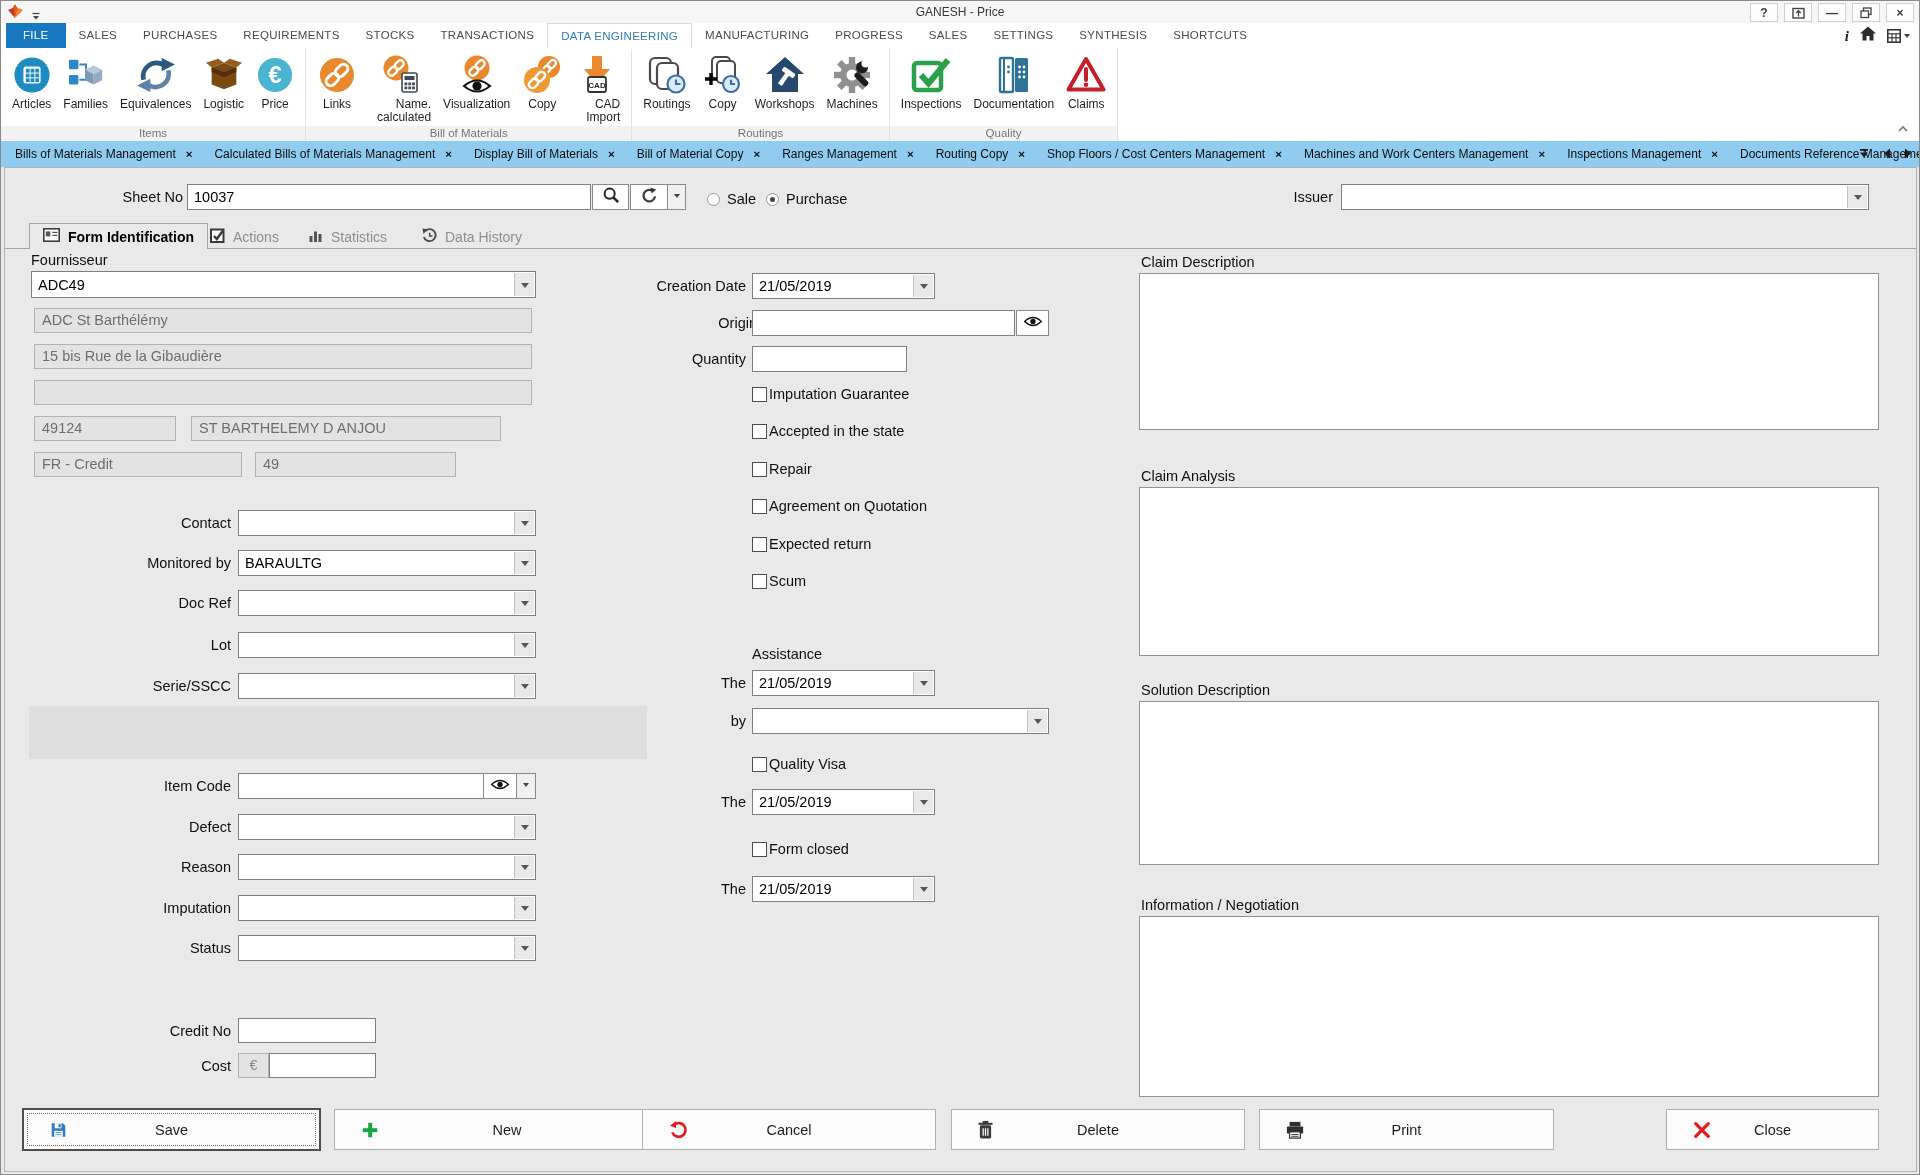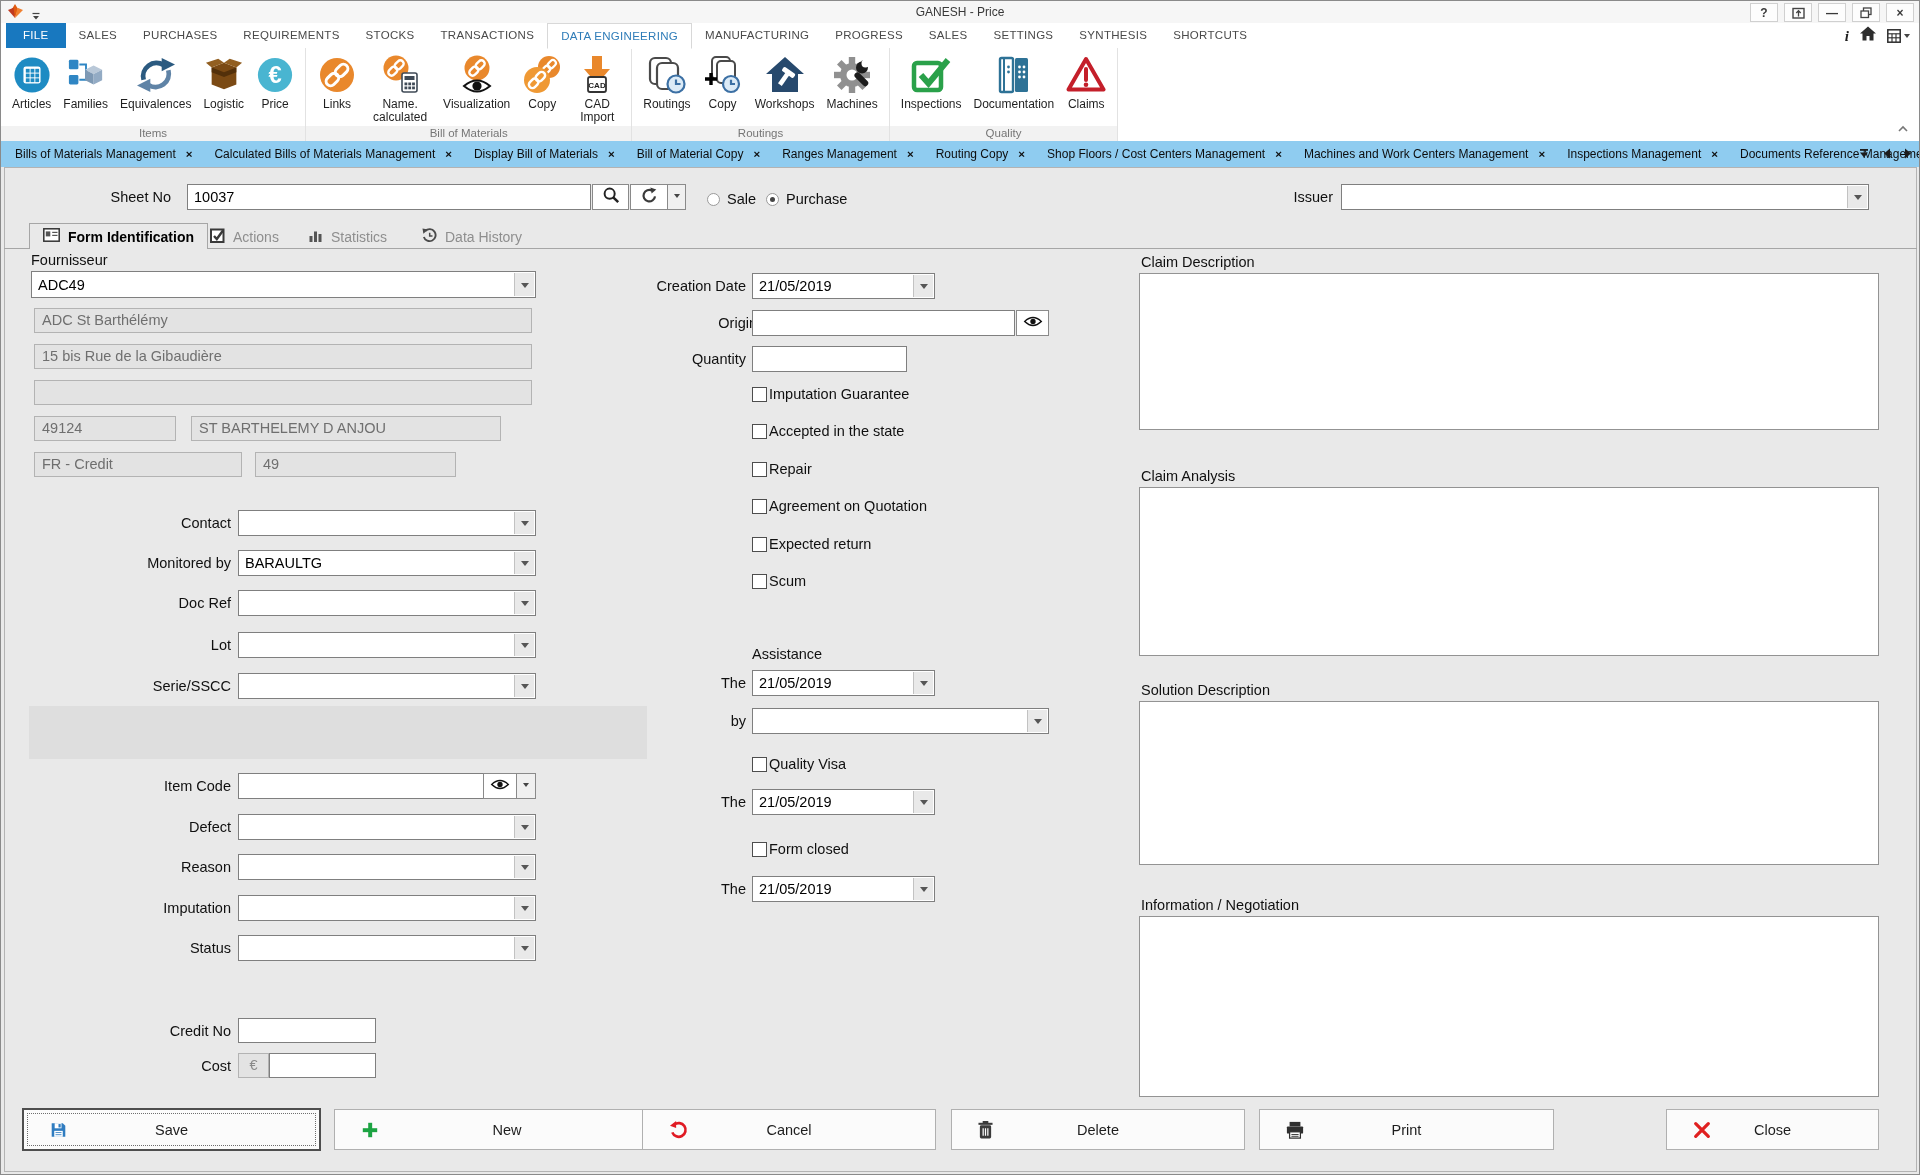--- a/index.html
+++ b/index.html
@@ -19,21 +19,21 @@
 .mitem.active{color:#2e7cb8;border:1px solid #d8d8d8;border-bottom:1px solid #fff;margin-bottom:-1px;background:#fff;z-index:5}
 .mright{position:absolute;right:9px;top:22px;height:25px;display:flex;align-items:center;gap:11px}
 .iglyph{font-family:"Liberation Serif",serif;font-style:italic;font-weight:bold;font-size:15px;color:#1f1f1f;line-height:14px}
 .ddtiny{width:0;height:0;border:3.5px solid transparent;border-top:4.5px solid #444;margin-top:4px}
 
 .ribbon{position:absolute;top:47px;left:0;right:0;height:93px;background:#fff}
 .rgroups{display:flex;height:100%}
 .rgroup{position:relative;display:flex;align-items:flex-start;padding:1px 5px 15px;border-right:1px solid #e2e2e2}
 .rbtn{display:flex;flex-direction:column;align-items:center;padding:2px 6px 0}
 .ricon{height:47px;display:flex;align-items:center;justify-content:center}
-.rlabel{font-size:12px;color:#1f1f1f;text-align:center;line-height:13px}
+.rlabel{font-size:12px;color:#1f1f1f;text-align:right;line-height:13px}
 .glabel{position:absolute;left:0;right:0;bottom:0;height:15px;background:#f2f2f2;text-align:center;font-size:11.5px;color:#767676;line-height:15px}
 .ribcollapse{position:absolute;right:10px;bottom:4px}
 
 .tabstrip{position:absolute;top:140px;left:0;right:0;height:26px;background:#8fccf0;display:flex;padding-left:3px}
 .dtab{display:flex;align-items:center;padding:0 11px;font-size:12px;color:#0d0d0d;gap:10px;white-space:nowrap}
 .dtab .x{font-size:11.5px;font-weight:bold}
 .tabctrl{position:absolute;right:7px;top:0;height:26px;display:flex;align-items:center;gap:13px}
 
 .mainpanel{position:absolute;top:166px;left:3px;width:1913px;height:1005px;background:#e9e9e9;border:1px solid #b3b3b3}
 
@@ -448,21 +448,21 @@
             <polygon points="7,0.5 7,10.5 1,5.5" fill="#1d1d1d"></polygon>
           </svg></span>
       <span><svg width="8" height="11" viewBox="0 0 8 11">
             <polygon points="1,0.5 1,10.5 7,5.5" fill="#1d1d1d"></polygon>
           </svg></span>
     </div>
   </div>
 
   <div class="mainpanel"></div>
 
-  <div class="lbl r" style="left:50px;top:188px;width:120px">Sheet No</div>
+  <div class="lbl r" style="left:62px;top:188px;width:120px">Sheet No</div>
   <input class="tin" style="left: 186px; top: 183px; width: 404px; height: 26px;" value="10037">
   <div class="tbtn" style="left:591px;top:183px;width:37px;height:26px">
     <span><svg width="18" height="18" viewBox="0 0 20 20">
           <circle cx="8.5" cy="8.5" r="5.6" fill="none" stroke="#222" stroke-width="2.2"></circle>
           <line x1="12.8" y1="12.8" x2="18" y2="18" stroke="#222" stroke-width="2.8"></line>
         </svg></span>
   </div>
   <div class="tbtn" style="left:629px;top:183px;width:38px;height:26px">
     <span><svg width="17" height="17" viewBox="0 0 20 20">
           <path d="M16.5 11 A6.8 6.8 0 1 1 13 4.2" fill="none" stroke="#3a3a3a" stroke-width="2.6"></path>

